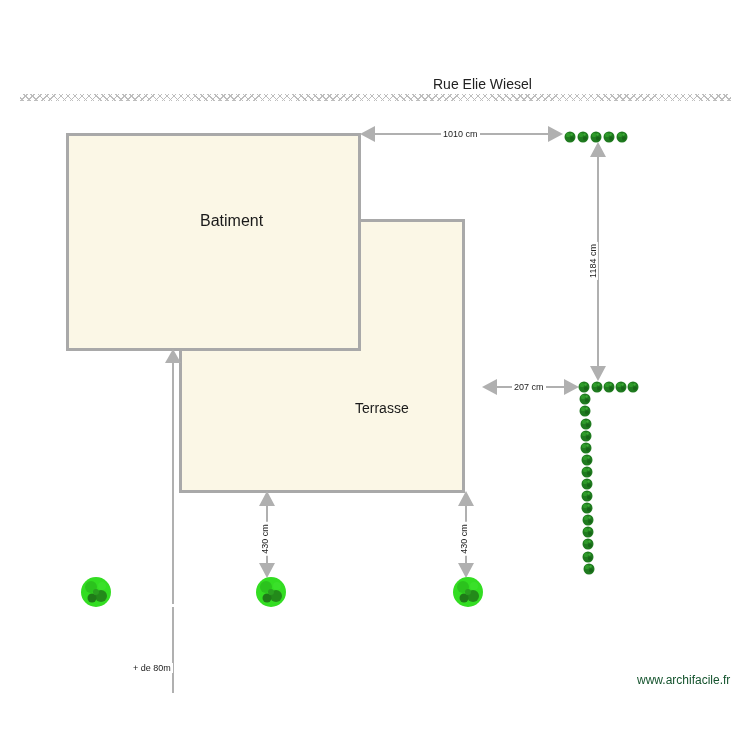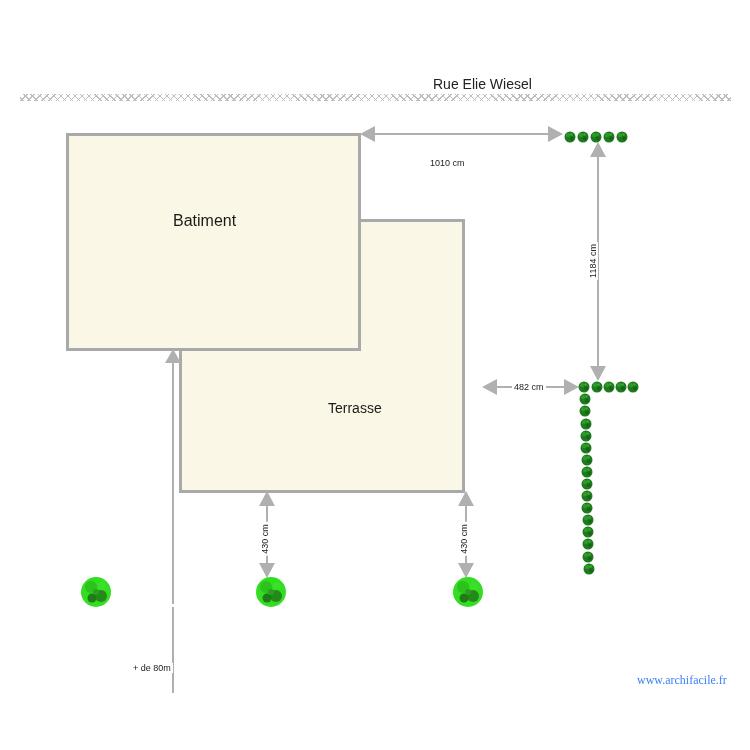--- a/index.html
+++ b/index.html
@@ -6,24 +6,24 @@
   body { width: 750px; height: 750px; position: relative; overflow: hidden;
          font-family: "Liberation Sans", sans-serif; color: #1a1a1a; }
   .abs { position: absolute; }
   .street-label { font-size: 14px; color: #222; white-space: nowrap; }
   .street-line { left: 20px; top: 94px; width: 711px; height: 7px;
     background-image:
       repeating-linear-gradient(45deg, transparent 0 2px, #b8b8b8 2px 3px, transparent 3px 5px),
       repeating-linear-gradient(-45deg, transparent 0 2px, #b8b8b8 2px 3px, transparent 3px 5px);
     opacity: 0.9; }
   .room { background: #fbf7e6; border: 3px solid #a9a9a9; box-sizing: border-box; }
-  .room-label { position: absolute; white-space: nowrap; color: #1a1a1a; }
+  .room-label { position: absolute; white-space: nowrap; color: #1a1a1a; margin-left: 27px; }
   .dim-text { font-size: 9px; color: #222; background: #fff; padding: 0 2px; white-space: nowrap; line-height: 10px; }
   .dim-text-v { transform: rotate(-90deg); transform-origin: center center; }
-  .credit { font-size: 12px; color: #3b82f6; white-space: nowrap; font-family: Liberation Serif, serif; }
+  .credit { font-size: 12px; color: #14532d; white-space: nowrap; }
   svg.overlay { position: absolute; left: 0; top: 0; }
 </style>
 </head>
 <body>
 
 <div class="abs street-label" style="left:433px; top:76px;">Rue Elie Wiesel</div>
 <div class="abs street-line"></div>
 
 <div class="abs room" style="left:179px; top:219px; width:286px; height:274px;text-align:right;">
   <span class="room-label" style="left:146px; top:178px; font-size:14px;">Terrasse</span>
@@ -125,20 +125,20 @@
       <use href="#big-bush" x="96" y="592"></use>
     </g>
   <g>
       <use href="#big-bush" x="271" y="592"></use>
     </g>
   <g>
       <use href="#big-bush" x="468" y="592"></use>
     </g>
 </svg>
 
-<div class="abs dim-text" style="left:428px; top:129px;margin-top:29px;">1010 cm</div>
+<div class="abs dim-text" style="left:441px; top:129px;">1010 cm</div>
 <div class="abs dim-text dim-text-v" style="left:574px; top:256px;">1184 cm</div>
-<div class="abs dim-text" style="left:512px; top:382px;">482 cm</div>
+<div class="abs dim-text" style="left:512px; top:382px;">207 cm</div>
 <div class="abs dim-text dim-text-v" style="left:248px; top:534px;">430 cm</div>
 <div class="abs dim-text dim-text-v" style="left:447px; top:534px;">430 cm</div>
 <div class="abs dim-text" style="left:131px; top:663px;">+ de 80m</div>
 
 <div class="abs credit" style="left:637px; top:673px;">www.archifacile.fr</div>
 
 </body></html>

